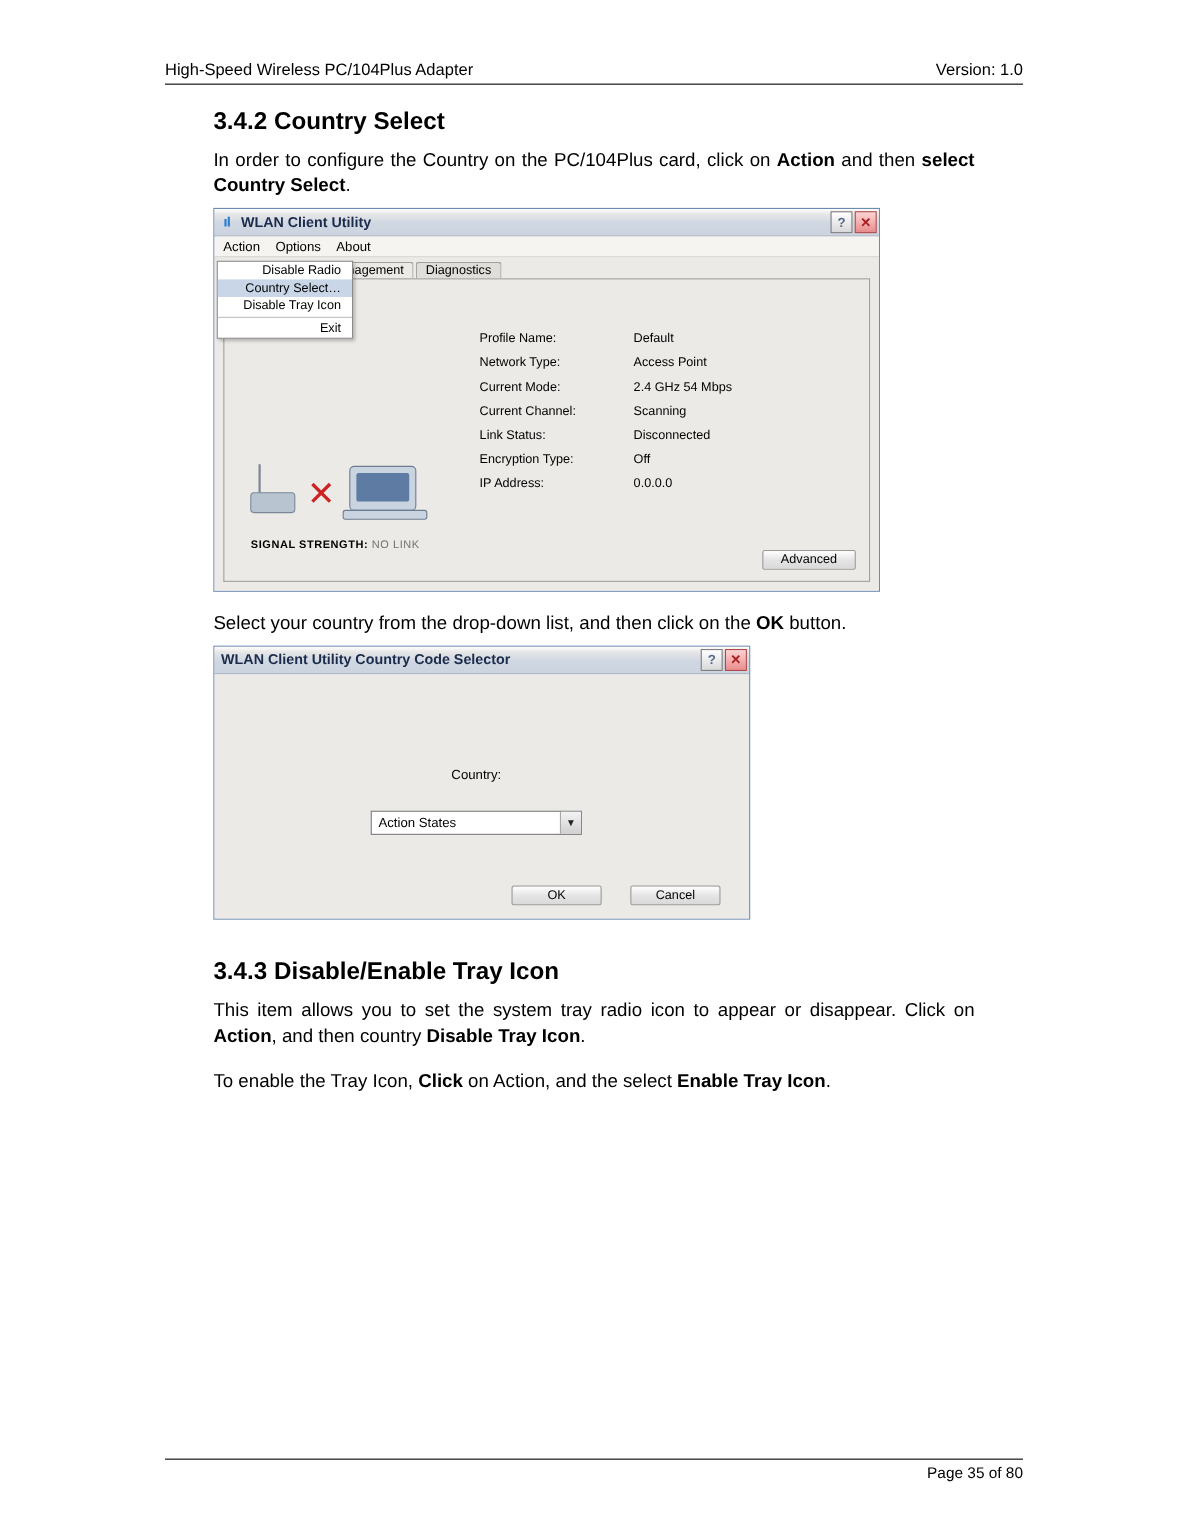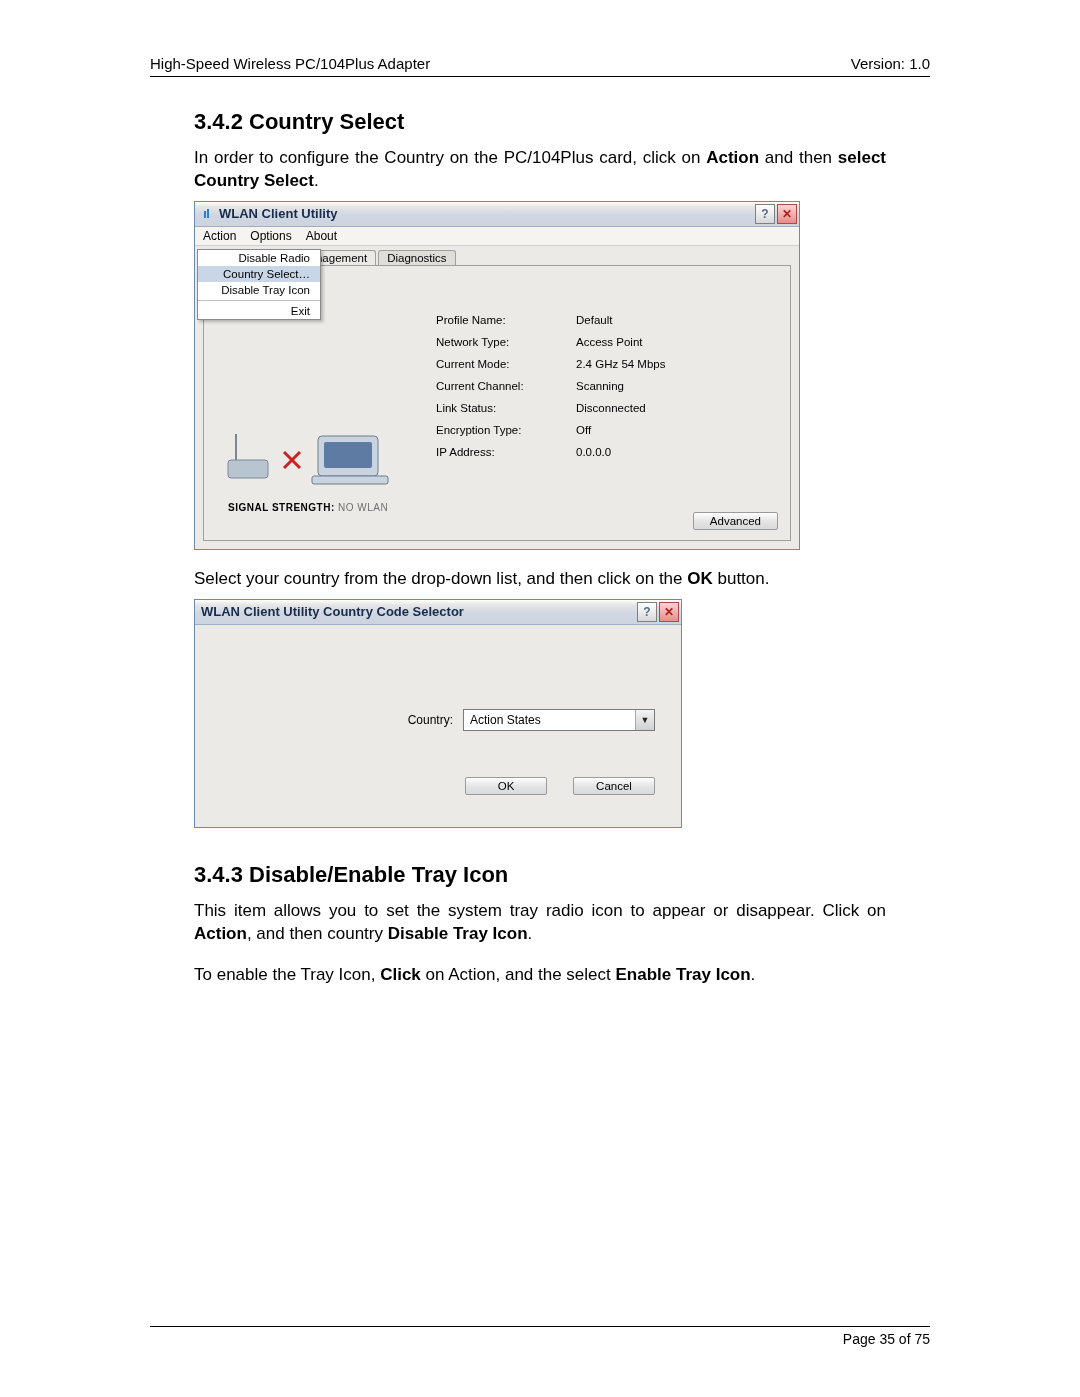--- a/index.html
+++ b/index.html
@@ -14,21 +14,21 @@
     padding: 55px 150px 40px 150px;
     box-sizing: border-box;
     position: relative;
   }
   .head-row {
     display: flex;
     justify-content: space-between;
     font-size: 15px;
     border-bottom: 1px solid #000;
     padding-bottom: 4px;
-    margin-bottom: 32px;
+    margin-bottom: 20px;
   }
   h2.section {
     font-size: 22px;
     font-weight: bold;
     margin: 0 44px 12px 44px;
   }
   p.body {
     font-size: 17px;
     line-height: 1.35;
     margin: 0 44px 8px 44px;
@@ -162,24 +162,24 @@
   }
   
   .dlg-body {
     padding: 20px 16px 12px 16px;
     background: #eceae6;
     min-height: 170px;
     position: relative;
   }
   .country-row {
     display: flex; align-items: center;
-    justify-content: flex-end;
-    gap: 10px;
+    gap: 26px;
     margin: 64px 10px 46px 0;
     font-size: 12px;
+    flex-direction: column;
   }
   .combo {
     display: flex; align-items: center;
     border: 1px solid #7a7a7a;
     background: #fff;
     width: 190px; height: 20px;
     font-size: 12px;
   }
   .combo .txt { flex:1; padding: 0 6px; }
   .combo .arrow {
@@ -298,21 +298,21 @@
           <div class="info-row">
               <span class="info-lab">Encryption Type:</span>
               <span class="info-val">Off</span>
             </div>
           <div class="info-row">
               <span class="info-lab">IP Address:</span>
               <span class="info-val">0.0.0.0</span>
             </div>
         </div>
         <div class="sig">
-          <span class="lbl">SIGNAL STRENGTH:</span><span style="color:#707070;"> NO WLAN</span>
+          <span class="lbl">SIGNAL STRENGTH:</span><span style="color:#707070;"> NO LINK</span>
         </div>
         <div class="adv-btn">Advanced</div>
       </div>
     </div>
   </div>
 
   <p class="body">
     <span>Select your country from the drop-down list, and then click on the </span><b>OK</b><span> button.</span>
   </p>
 
@@ -345,15 +345,15 @@
 
   <h2 class="section" style="margin-top:34px;">3.4.3 Disable/Enable Tray Icon</h2>
   <p class="body">
     <span>This item allows you to set the system tray radio icon to appear or disappear. Click on </span><b>Action</b><span>, and then country </span><b>Disable Tray Icon</b><span>.</span>
   </p>
   <p class="body" style="margin-top:18px;">
     <span>To enable the Tray Icon, </span><b>Click</b><span> on Action, and the select </span><b>Enable Tray Icon</b><span>.</span>
   </p>
 
   <div class="footer">
-    <span>Page 35 of 75</span>
+    <span>Page 35 of 80</span>
   </div>
 </div>
 
 </body></html>

